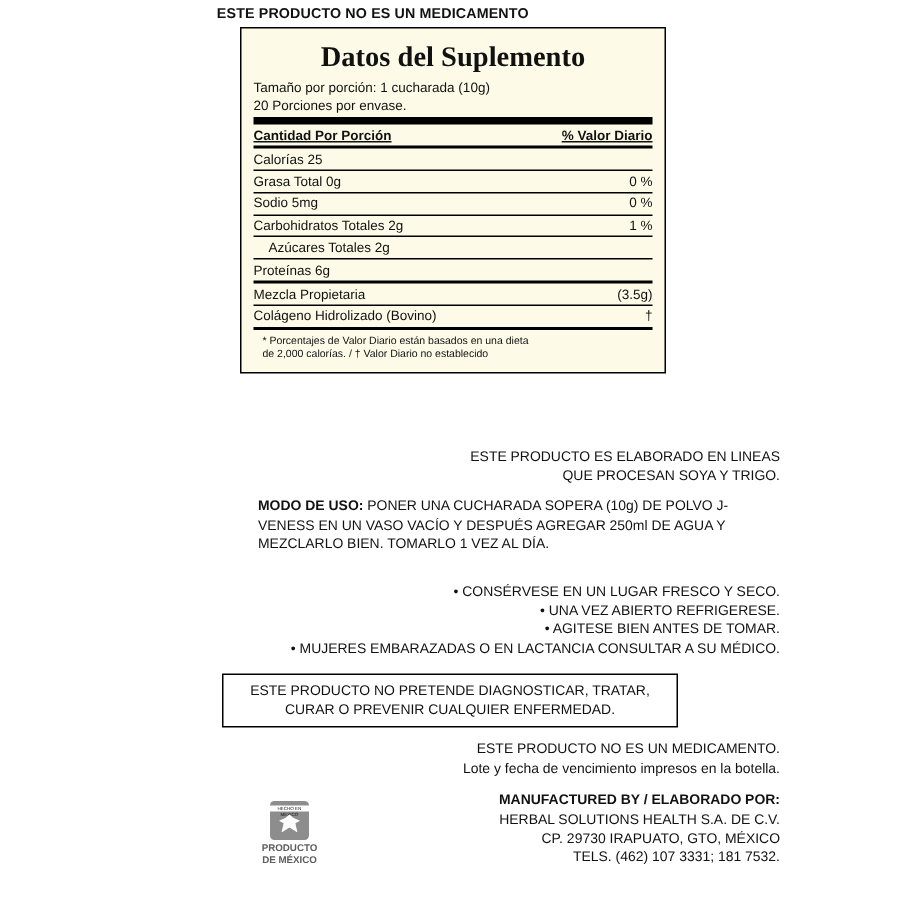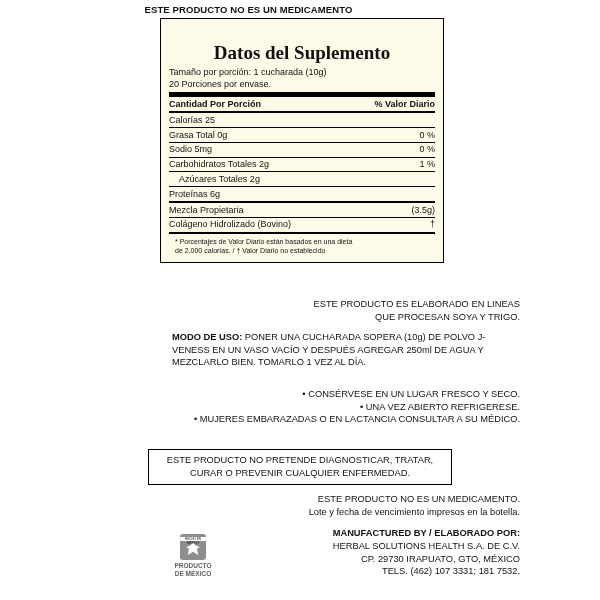--- a/index.html
+++ b/index.html
@@ -35,21 +35,21 @@
 
   
   .sf-panel {
     position: absolute;
     top: 18px;
     left: 160px;
     width: 284px;
     background: #fdfbe8;
     border: 1.5px solid #000;
     box-sizing: border-box;
-    padding: 22px 8px 6px 8px;
+    padding: 8px 8px 6px 8px;
   }
   .sf-title {
     font-family: "Liberation Serif", serif;
     font-weight: bold;
     font-size: 19px;
     text-align: center;
     line-height: 1.05;
     margin: 2px 0 4px 0;
   }
   .sf-serving {
@@ -71,20 +71,21 @@
     display: flex;
     justify-content: space-between;
     font-size: 9px;
     padding: 1.5px 0 1.5px 0;
     line-height: 1.2;
   }
   .sf-row .left { text-align: left; }
   .sf-row .right { text-align: right; }
   .sf-head {
     font-weight: bold;
+    text-decoration: underline;
   }
   .indent1 { padding-left: 10px; }
   .sf-footnote {
     font-size: 7px;
     line-height: 1.3;
     padding: 3px 2px 1px 6px;
   }
 
   
   .blk {
@@ -273,20 +274,21 @@
     <div>QUE PROCESAN SOYA Y TRIGO.</div>
   </div>
 
   <div class="blk usage">
     <b>MODO DE USO:</b><span> PONER UNA CUCHARADA SOPERA (10g) DE POLVO J-VENESS EN UN VASO VACÍO Y DESPUÉS AGREGAR 250ml DE AGUA Y MEZCLARLO BIEN. TOMARLO 1 VEZ AL DÍA.</span>
   </div>
 
   <div class="blk bullets">
     <div>• CONSÉRVESE EN UN LUGAR FRESCO Y SECO.</div>
     <div>• UNA VEZ ABIERTO REFRIGERESE.</div>
+    <div>• AGITESE BIEN ANTES DE TOMAR.</div>
     <div>• MUJERES EMBARAZADAS O EN LACTANCIA CONSULTAR A SU MÉDICO.</div>
   </div>
 
   <div class="warning-box">
     <div>ESTE PRODUCTO NO PRETENDE DIAGNOSTICAR, TRATAR,</div>
     <div>CURAR O PREVENIR CUALQUIER ENFERMEDAD.</div>
   </div>
 
   <div class="blk notmed">
     <div>ESTE PRODUCTO NO ES UN MEDICAMENTO.</div>

